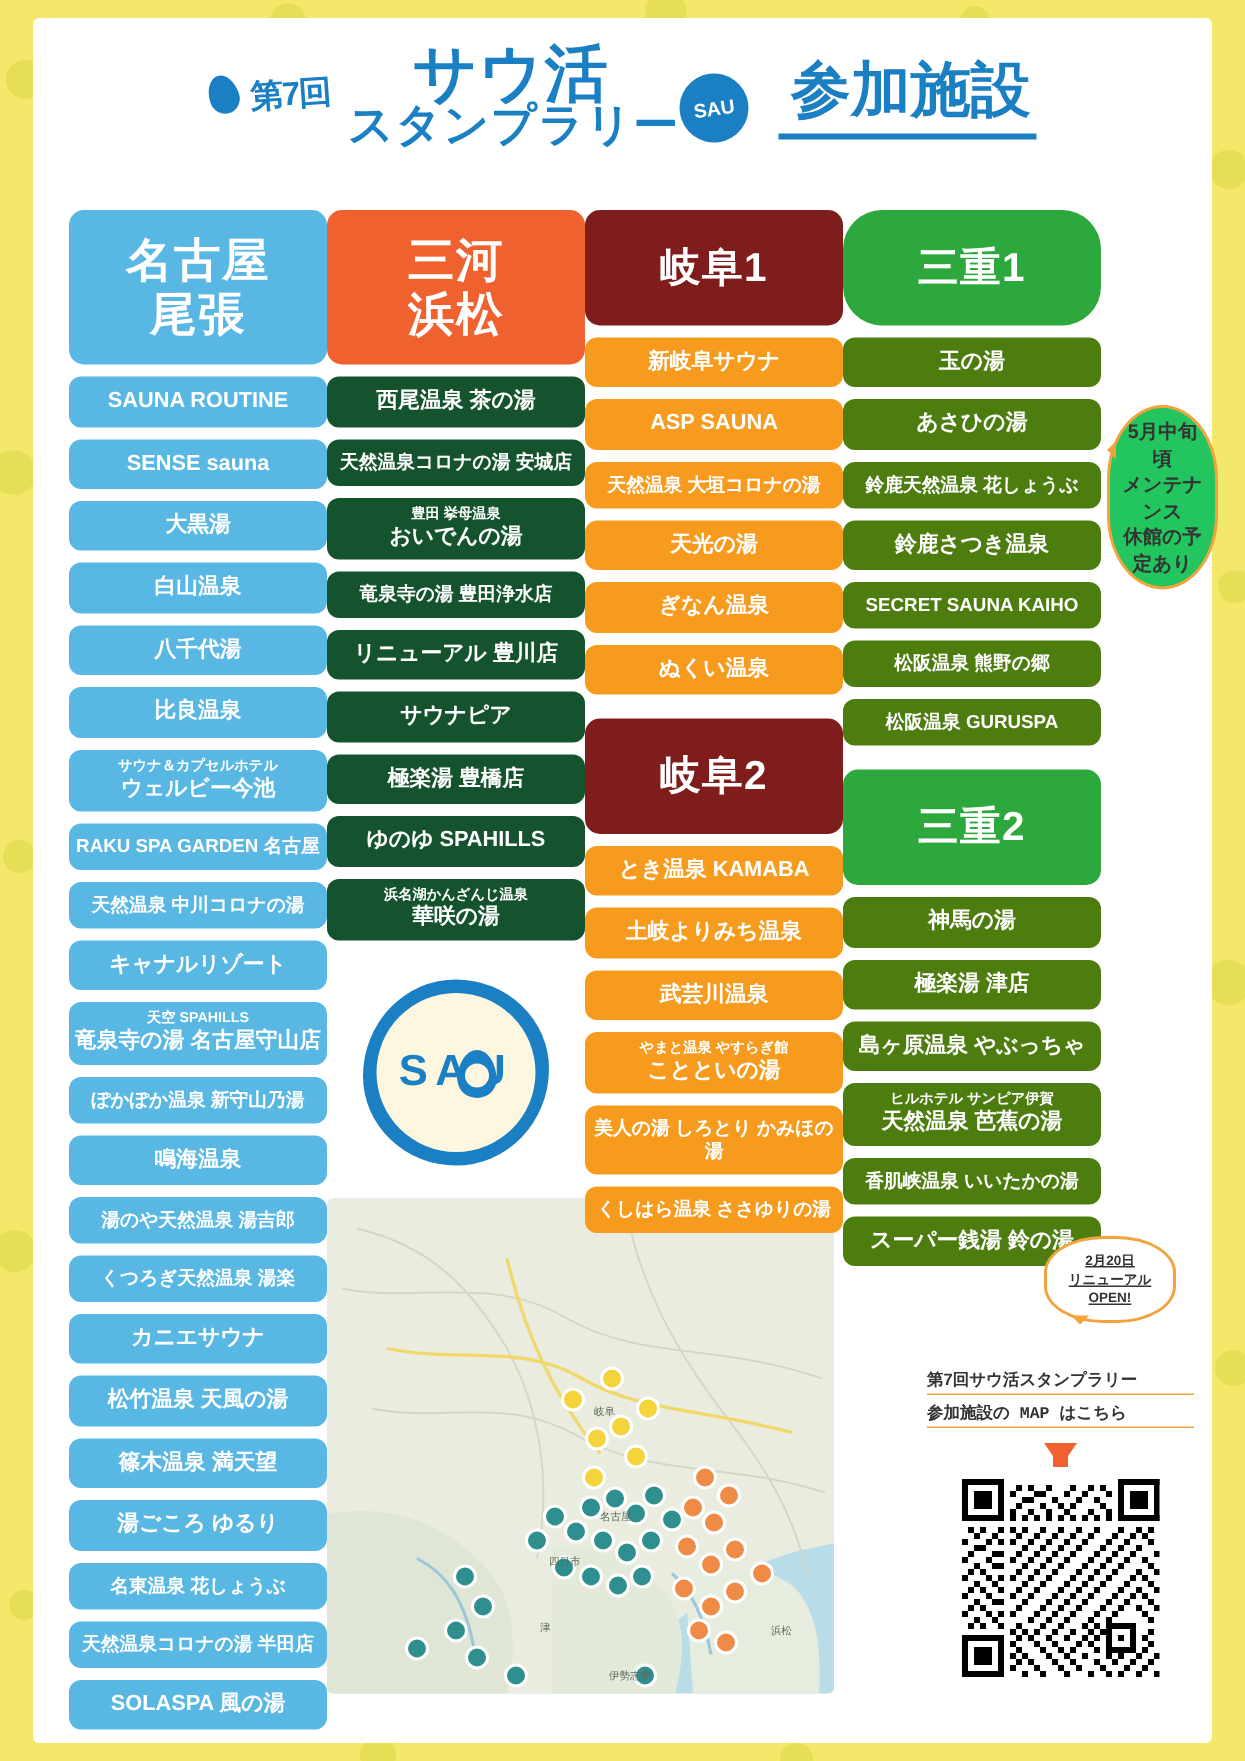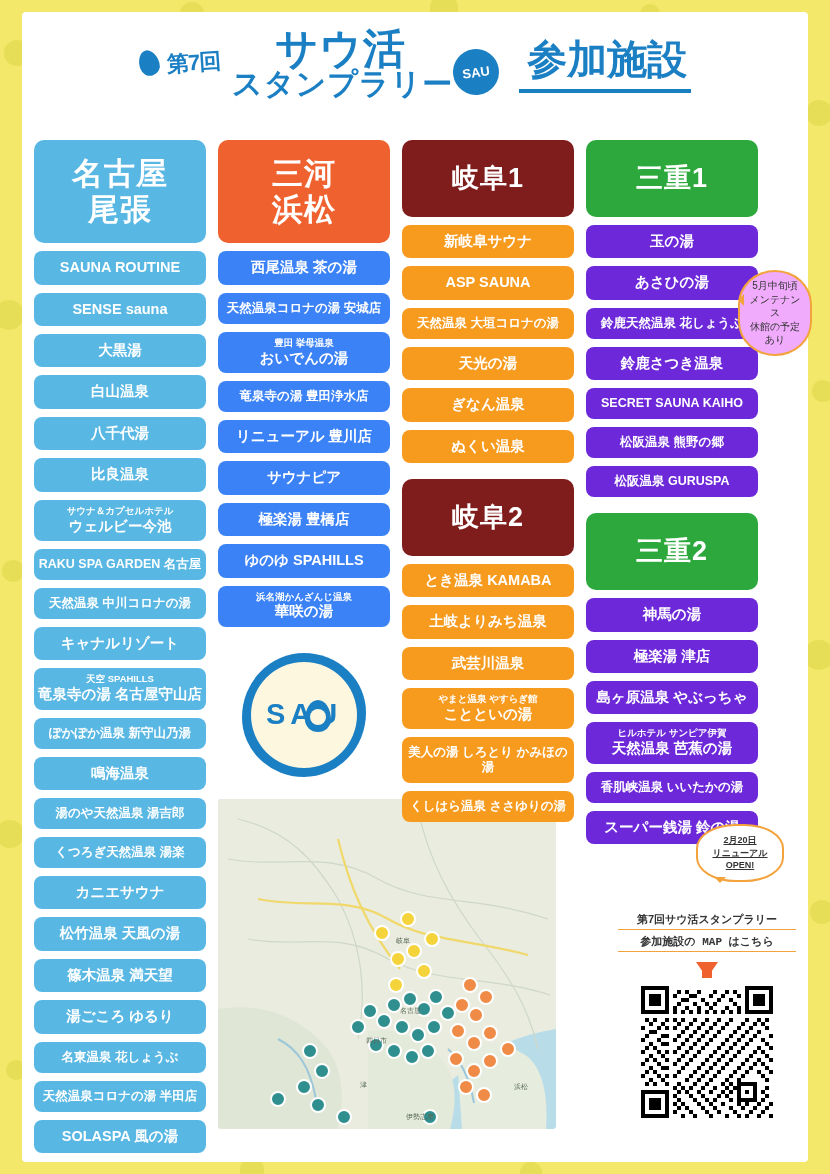--- a/index.html
+++ b/index.html
@@ -74,22 +74,21 @@
     width: 46px; height: 46px; border-radius: 50%;
     background: #1b7fc4; color: #fff;
     display: flex; align-items: center; justify-content: center;
     font-size: 13px; font-weight: bold;
     transform: rotate(-8deg);
     margin: 18px 0 0 -6px;
   }
   
   .cols {
     display: flex;
-    padding: 0 12px;
-    gap: 12px;
+    padding: 0 24px;
     align-items: flex-start;
   }
   .col { width: 172px; position: relative; }
   .cap {
     border-radius: 10px;
     color: #fff;
     font-weight: bold;
     text-align: center;
     line-height: 1.15;
     padding: 12px 4px;
@@ -112,23 +111,23 @@
     display: block;
     font-size: 9.5px;
     font-weight: bold;
     line-height: 1.25;
     margin-bottom: 1px;
   }
   .chip.two { padding: 5px 4px 6px; }
   .chip.small-text { font-size: 12.5px; }
   
   .c-nagoya { background: #58b7e3; }
-  .c-mikawa { background: #3b82f6; }
+  .c-mikawa { background: #14532d; }
   .c-gifu   { background: #f79b1f; }
-  .c-mie    { background: #6d28d9; }
+  .c-mie    { background: #4d7c0f; }
   .cap.c-nagoya { background: #58b7e3; }
   .cap.c-mikawa { background: #ef6230; text-align: center; }
   .cap.c-gifu   { background: #7f1d1d; }
   .cap.c-mie    { background: #2da83c; }
   
   .sau-logo {
     width: 124px; height: 124px;
     margin: 26px auto 0;
     background: #1b7fc4;
     border-radius: 50% 50% 50% 50% / 52% 48% 52% 48%;
@@ -168,29 +167,29 @@
     width: 338px; height: 330px;
     border-radius: 4px;
     overflow: hidden;
     position: relative;
     background: #cfe3ee;
   }
   .map-svg { position: absolute; inset: 0; }
   
   .callout {
     position: absolute;
-    background: #f0abfc;
+    background: #22c55e;
     border: 2px solid #f2a33c;
     border-radius: 50%/40%;
-    font-size: 10px;
+    font-size: 13px;
     color: #333;
     line-height: 1.35;
     text-align: center;
     padding: 7px 6px;
-    font-weight: normal;
+    font-weight: bold;
     width: 74px;
   }
   .callout::after {
     content: "";
     position: absolute;
     left: -8px; top: 22px;
     border: 6px solid transparent;
     border-right-color: #f2a33c;
   }
   .callout2 {
@@ -214,21 +213,21 @@
     border-top-color: #f2a33c;
   }
   
   .qr-block {
     position: absolute;
     left: 596px; top: 900px;
     width: 178px;
     text-align: center;
   }
   .qr-line {
-    font-size: 11px; color: #333; text-align: center;
+    font-size: 11px; color: #333; text-align: left;
     padding-bottom: 2px; margin-bottom: 4px;
     border-bottom: 1.5px solid #f2a33c;
     font-weight: bold;
   }
   .qr-line.l2 { border-bottom: 1.5px solid #f2a33c; font-family: Liberation Mono, monospace; }
   .arrow-down {
     width: 0; height: 0; margin: 10px auto 8px;
     border-left: 11px solid transparent;
     border-right: 11px solid transparent;
     border-top: 16px solid #ef6230;
@@ -442,21 +441,21 @@
       <div class="chip c-gifu">武芸川温泉</div>
       <div class="chip c-gifu two">
         <span class="pre">やまと温泉 やすらぎ館</span>
         <span>ことといの湯</span>
       </div>
       <div class="chip c-gifu small-text">美人の湯 しろとり かみほの湯</div>
       <div class="chip c-gifu small-text">くしはら温泉 ささゆりの湯</div>
     </div>
 
     <div class="col right-col-wrap">
-      <div class="cap sm c-mie" style="padding:23px 4px;">三重1</div>
+      <div class="cap sm c-mie" style="padding:23px 4px;border-radius:26px;">三重1</div>
       <div class="chip c-mie">玉の湯</div>
       <div class="chip c-mie">あさひの湯</div>
       <div class="chip c-mie small-text">鈴鹿天然温泉 花しょうぶ</div>
       <div class="chip c-mie">鈴鹿さつき温泉</div>
       <div class="chip c-mie small-text">SECRET SAUNA KAIHO</div>
       <div class="chip c-mie small-text">松阪温泉 熊野の郷</div>
       <div class="chip c-mie small-text">松阪温泉 GURUSPA</div>
 
       <div class="cap sm c-mie" style="margin-top:16px;padding:23px 4px;">三重2</div>
       <div class="chip c-mie">神馬の湯</div>

